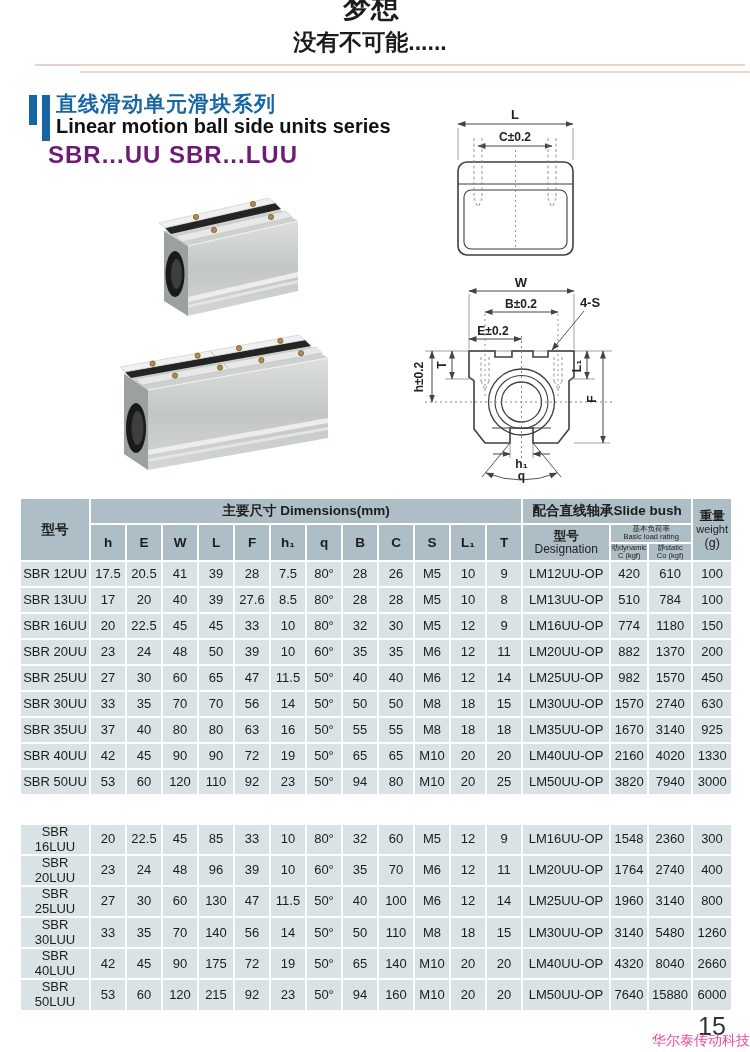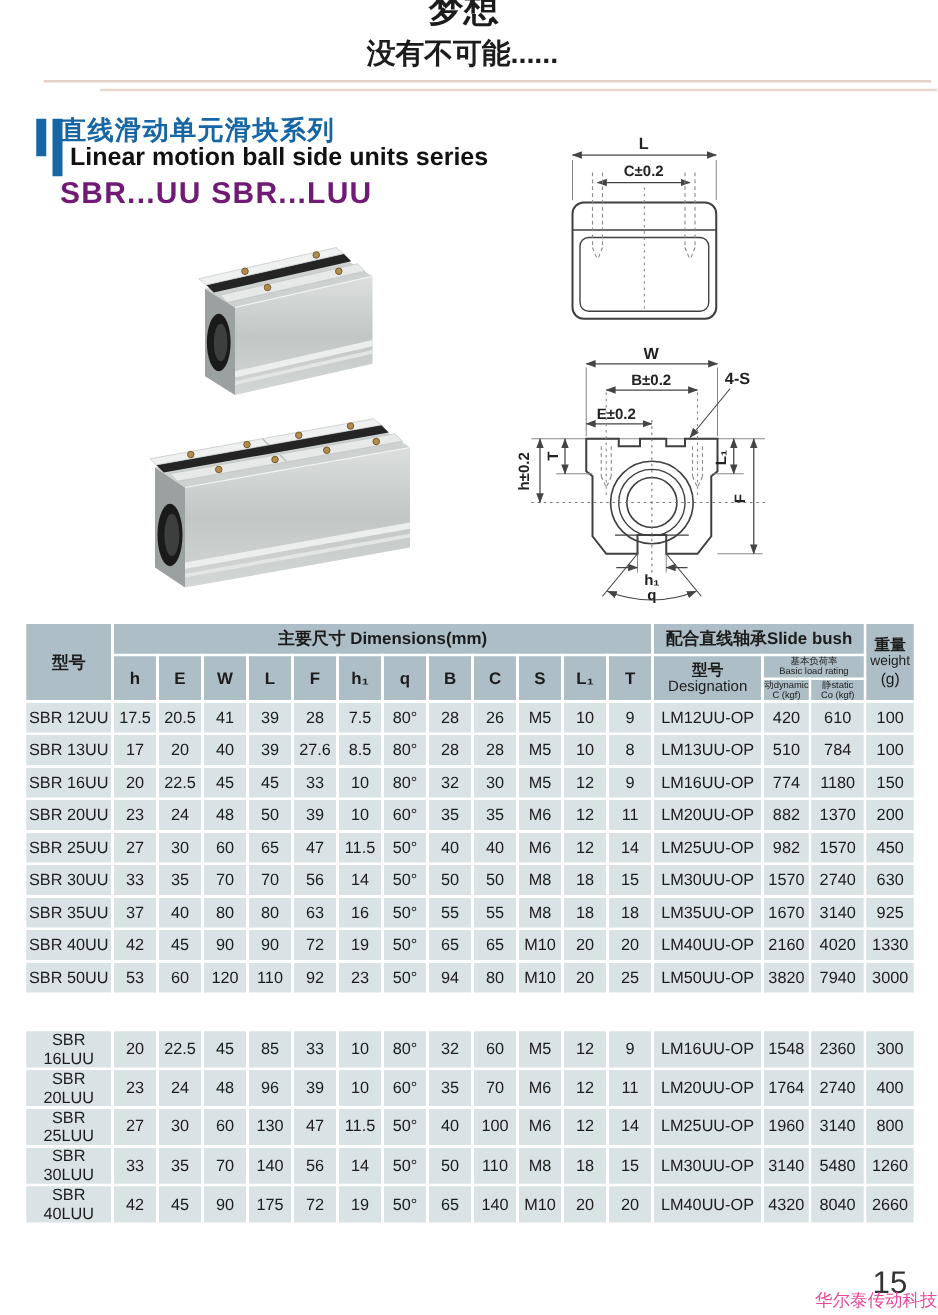--- a/index.html
+++ b/index.html
@@ -30,21 +30,21 @@
   }
   .banner .right-slogan { font-size: 23px; font-weight: bold; }
 
   .rule-1 { position: absolute; top: 64px; left: 35px; width: 710px; height: 2px; background: #e6d2cb; }
   .rule-2 { position: absolute; top: 71px; left: 80px; width: 670px; height: 2px; background: #ead7d0; }
 
   
   .title-bars { position: absolute; left: 29px; top: 95px; width: 24px; height: 48px; }
   .title-bars .bar1 { position: absolute; left: 0; top: 0; width: 8px; height: 30px; background: #1666a5; }
   .title-bars .bar2 { position: absolute; left: 13px; top: 0; width: 8px; height: 46px; background: #1666a5; }
-  .title-cn { position: absolute; left: 48px; top: 90px; font-size: 21px; font-weight: bold; color: #1666a5; letter-spacing: 1px; }
+  .title-cn { position: absolute; left: 56px; top: 90px; font-size: 21px; font-weight: bold; color: #1666a5; letter-spacing: 1px; }
   .title-en { position: absolute; left: 56px; top: 115px; font-size: 20px; font-weight: bold; color: #111; }
   .title-models { position: absolute; left: 48px; top: 141px; font-size: 24px; font-weight: bold; color: #701a75; letter-spacing: 1px; }
 
   
   .drawing-side  { position: absolute; left: 440px; top: 98px; }
   .drawing-front { position: absolute; left: 400px; top: 278px; }
   .photo-short   { position: absolute; left: 158px; top: 188px; }
   .photo-long    { position: absolute; left: 120px; top: 328px; }
   svg text { font-family: "Liberation Sans", "DejaVu Sans", sans-serif; fill: #222; }
   .dim-label { font-size: 13px; font-weight: bold; }
@@ -618,19 +618,38 @@
           <td>65</td>
           <td>140</td>
           <td>M10</td>
           <td>20</td>
           <td>20</td>
           <td>LM40UU-OP</td>
           <td>4320</td>
           <td>8040</td>
           <td>2660</td>
         </tr>
+        <tr>
+          <td>SBR 50LUU</td>
+          <td>53</td>
+          <td>60</td>
+          <td>120</td>
+          <td>215</td>
+          <td>92</td>
+          <td>23</td>
+          <td>50°</td>
+          <td>94</td>
+          <td>160</td>
+          <td>M10</td>
+          <td>20</td>
+          <td>20</td>
+          <td>LM50UU-OP</td>
+          <td>7640</td>
+          <td>15880</td>
+          <td>6000</td>
+        </tr>
       </tbody>
   </table>
 
   <div class="page-number">15</div>
   <div class="watermark">华尔泰传动科技</div>
 
 </div>
 
 </body></html>

